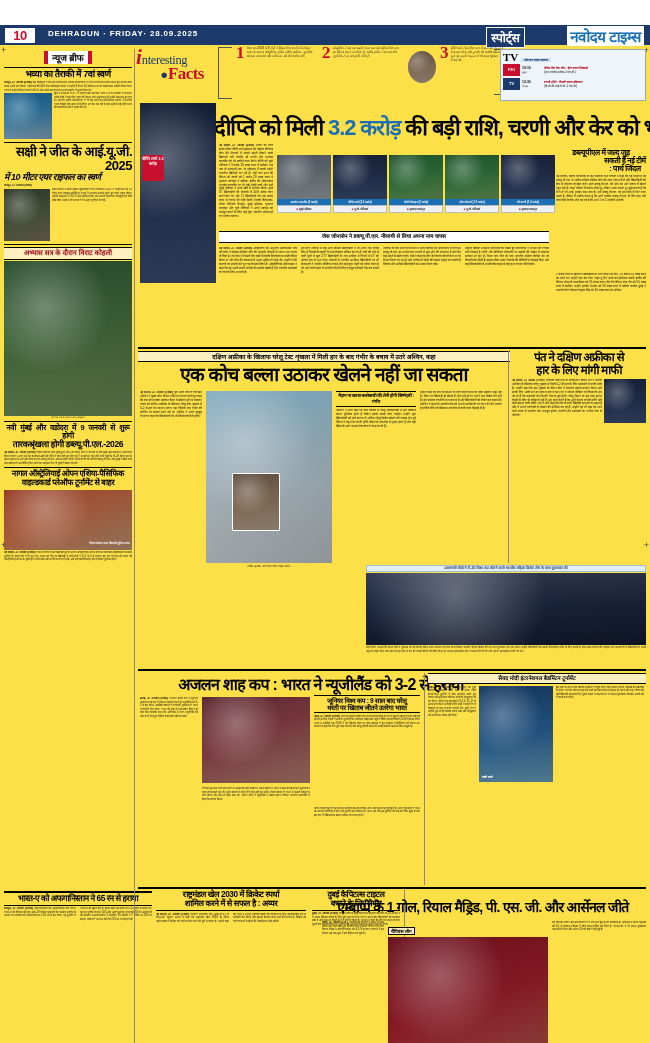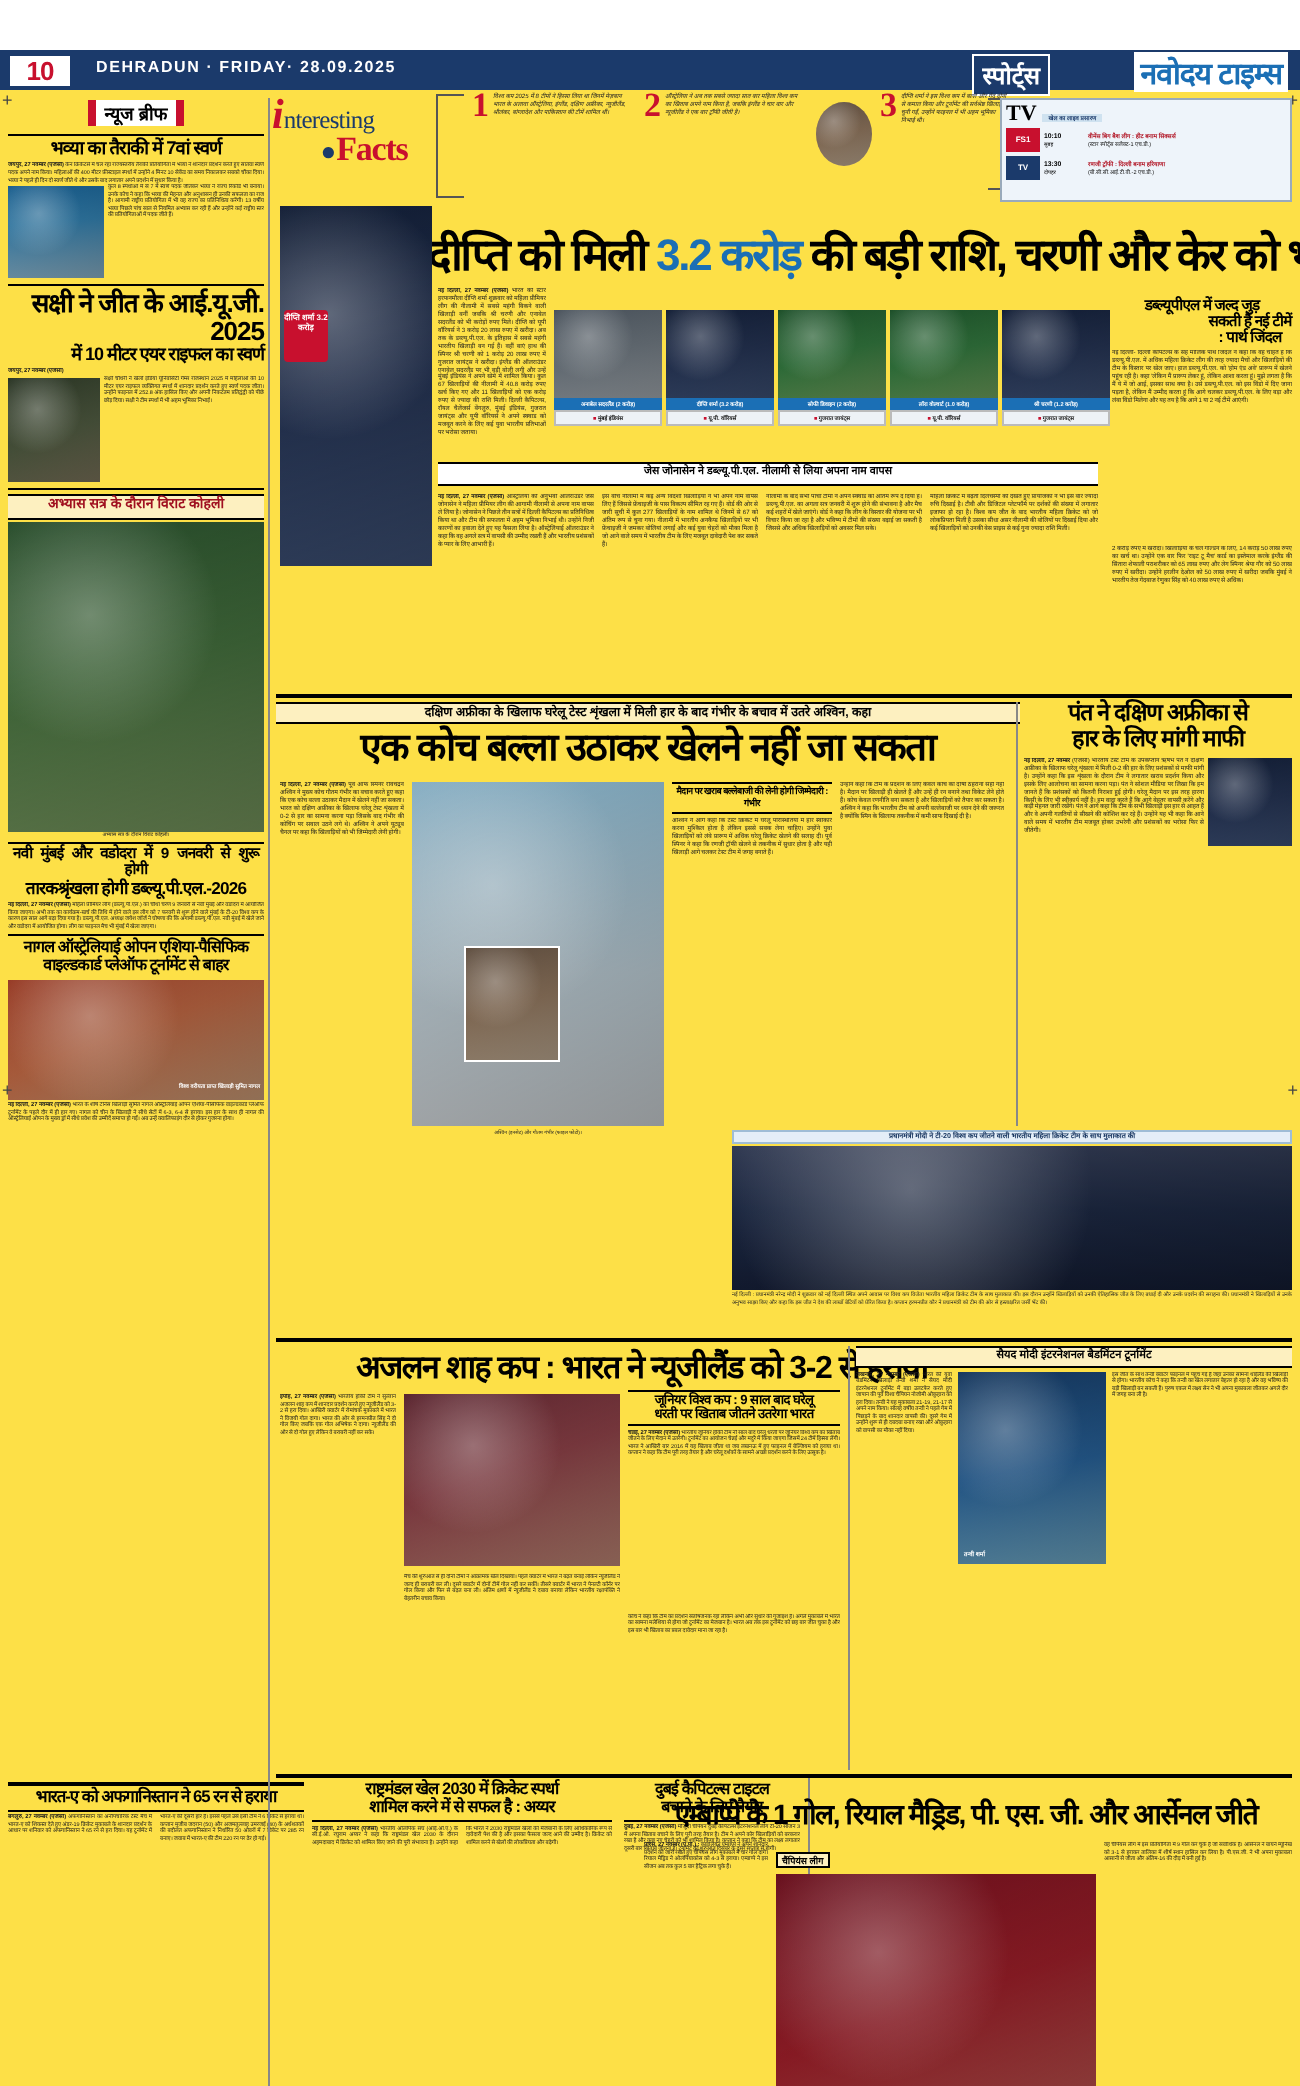--- a/index.html
+++ b/index.html
@@ -177,21 +177,21 @@
     <div class="body-text sm" style="margin-top:1.5px;">
       <span class="byline">जयपुर, 27 नवम्बर (एजेंसी)</span>
       <span>केन क्रिकेटर्स में चल रहा राज्यस्तरीय तैराकी प्रतियोगिता में भव्या ने शानदार प्रदर्शन करते हुए सातवां स्वर्ण पदक अपने नाम किया। महिलाओं की 400 मीटर फ्रीस्टाइल स्पर्धा में उन्होंने 4 मिनट 10 सेकेंड का समय निकालकर सबको चौंका दिया। भव्या ने पहले ही दिन दो स्वर्ण जीते थे और उसके बाद लगातार अपने प्रदर्शन में सुधार किया है।</span>
     </div>
     <div class="photo ph-pool" style="width:48px;height:46px;float:left;margin:1px 2px 1px 0;"></div>
     <div class="body-text sm">कुल 8 स्पर्धाओं में से 7 में स्वर्ण पदक जीतकर भव्या ने राज्य रिकॉर्ड भी बनाया। उनके कोच ने कहा कि भव्या की मेहनत और अनुशासन ही उनकी सफलता का राज है। आगामी राष्ट्रीय प्रतियोगिता में भी वह राज्य का प्रतिनिधित्व करेंगी। 13 वर्षीय भव्या पिछले पांच साल से नियमित अभ्यास कर रही हैं और उन्होंने कई राष्ट्रीय स्तर की प्रतियोगिताओं में पदक जीते हैं।</div>
     <div style="clear:both;"></div>
     <div class="rule-h" style="margin:2px 0;"></div>
 
     <div class="hl" style="font-size:13px;text-align:right;letter-spacing:-0.5px;">सक्षी ने जीत के आई.यू.जी. 2025</div>
-    <div class="hl" style="font-size:9px;text-align:right;letter-spacing:-0.5px;">में 10 मीटर एयर राइफल का स्वर्ण</div>
+    <div class="hl" style="font-size:9px;text-align:left;letter-spacing:-0.5px;font-style:italic;">में 10 मीटर एयर राइफल का स्वर्ण</div>
     <div class="body-text sm" style="margin-top:1.5px;">
       <span class="byline">जयपुर, 27 नवम्बर (एजेंसी)</span>
     </div>
     <div class="photo ph-shoot" style="width:46px;height:52px;float:left;margin:1px 2px 1px 0;"></div>
     <div class="body-text sm">सक्षी चौधरी ने खेलो इंडिया यूनिवर्सिटी गेम्स राजस्थान 2025 में महिलाओं की 10 मीटर एयर राइफल व्यक्तिगत स्पर्धा में शानदार प्रदर्शन करते हुए स्वर्ण पदक जीता। उन्होंने फाइनल में 252.8 अंक हासिल किए और अपनी निकटतम प्रतिद्वंद्वी को पीछे छोड़ दिया। सक्षी ने टीम स्पर्धा में भी अहम भूमिका निभाई।</div>
     <div style="clear:both;"></div>
     <div class="rule-h" style="margin:2px 0;"></div>
 
     <div style="background:#fdf0c0;border-top:1px solid #000;border-bottom:1px solid #000;
                 font-size:7px;font-weight:bold;text-align:center;line-height:1.5;color:#a01020;">अभ्यास सत्र के दौरान विराट कोहली</div>

